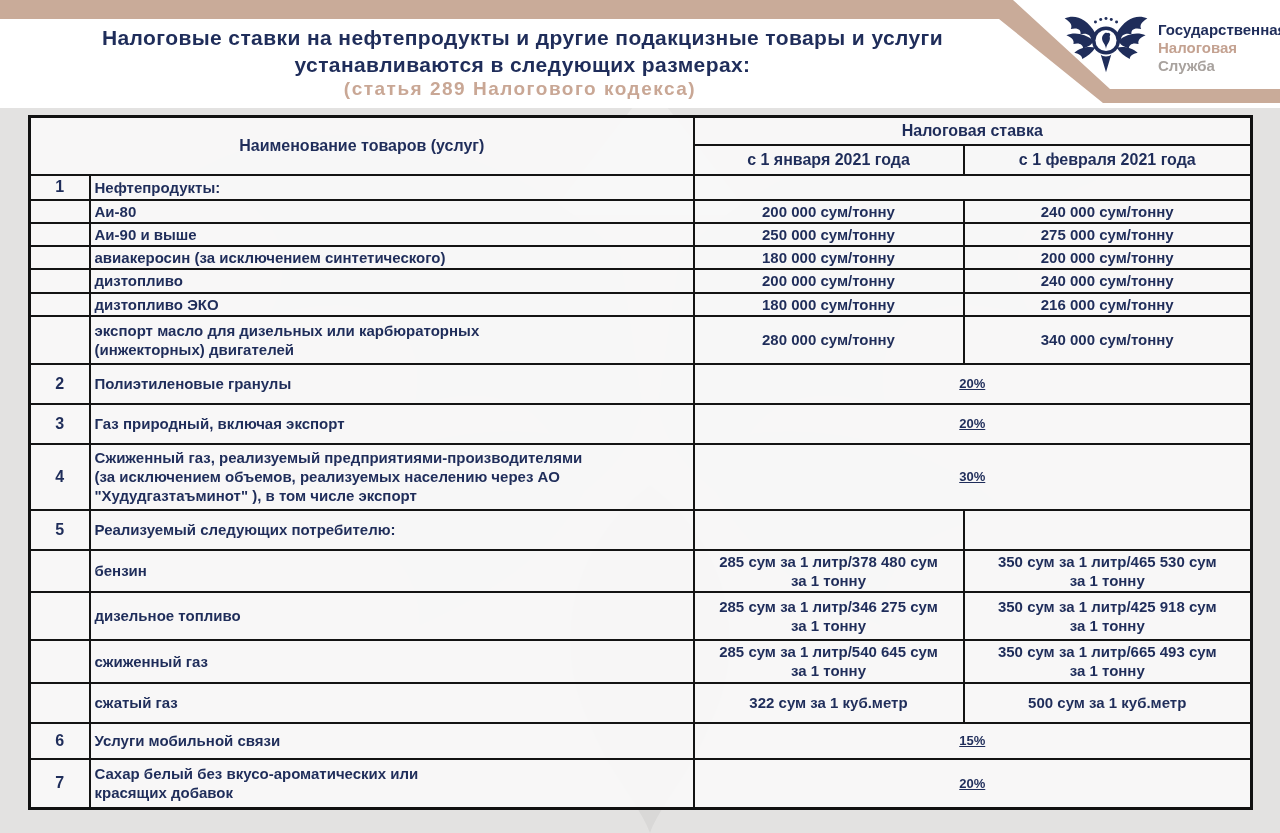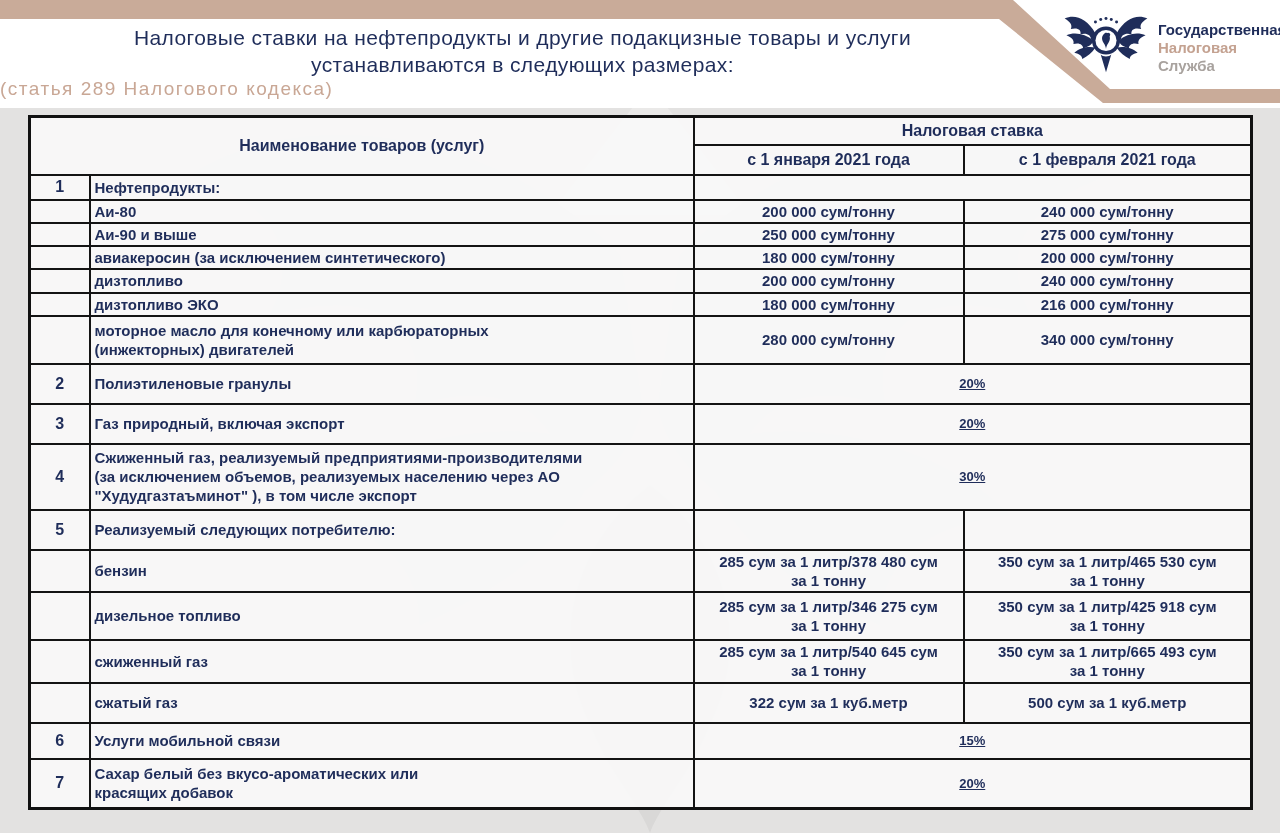--- a/index.html
+++ b/index.html
@@ -3,22 +3,22 @@
 <meta charset="utf-8">
 <style>
   html,body{margin:0;padding:0;}
   body{font-family:"Liberation Sans","DejaVu Sans",sans-serif;}
   .page{position:relative;width:1280px;height:833px;background:#e3e2e1;overflow:hidden;}
 
   
   .header-band{position:absolute;left:0;top:0;width:1280px;height:108px;background:#ffffff;z-index:2;}
   .ribbon{position:absolute;left:0;top:0;width:1280px;height:110px;z-index:3;pointer-events:none;}
   .title-wrap{position:absolute;left:0;top:24px;width:1045px;text-align:center;z-index:4;}
-  .title-line{color:#1f2d5a;font-weight:400;font-size:21px;letter-spacing:.4px;line-height:27px;}
-  .subtitle{position:absolute;left:0;top:78px;width:1040px;text-align:left;color:#c9a795;font-weight:400;font-size:19px;letter-spacing:1.5px;z-index:4;}
+  .title-line{color:#1f2d5a;font-weight:700;font-size:21px;letter-spacing:.4px;line-height:27px;}
+  .subtitle{position:absolute;left:0;top:78px;width:1040px;text-align:center;color:#c9a795;font-weight:700;font-size:19px;letter-spacing:1.5px;z-index:4;}
 
   
   .logo{position:absolute;left:1062px;top:10px;width:214px;display:flex;align-items:center;z-index:4;}
   .logo-mark{width:88px;height:76px;flex:0 0 auto;}
   .logo-text{margin-left:8px;line-height:18px;font-size:15px;font-weight:600;}
   .lt1{color:#1f2d5a;}
   .lt2{color:#c4a291;}
   .lt3{color:#a8a29e;}
 
   
@@ -137,21 +137,21 @@
       <td class="rt">240 000 сум/тонну</td>
     </tr>
     <tr style="height:23px">
       <td class="no"></td>
       <td class="nm">дизтопливо ЭКО</td>
       <td class="rt">180 000 сум/тонну</td>
       <td class="rt">216 000 сум/тонну</td>
     </tr>
     <tr style="height:48px">
       <td class="no"></td>
-      <td class="nm">моторное масло для конечному или карбюраторных
+      <td class="nm">экспорт масло для дизельных или карбюраторных
 (инжекторных) двигателей</td>
       <td class="rt">280 000 сум/тонну</td>
       <td class="rt">340 000 сум/тонну</td>
     </tr>
     <tr style="height:40px">
       <td class="no">2</td>
       <td class="nm">Полиэтиленовые гранулы</td>
       <td class="pct" colspan="2">20%</td>
     </tr>
     <tr style="height:40px">

